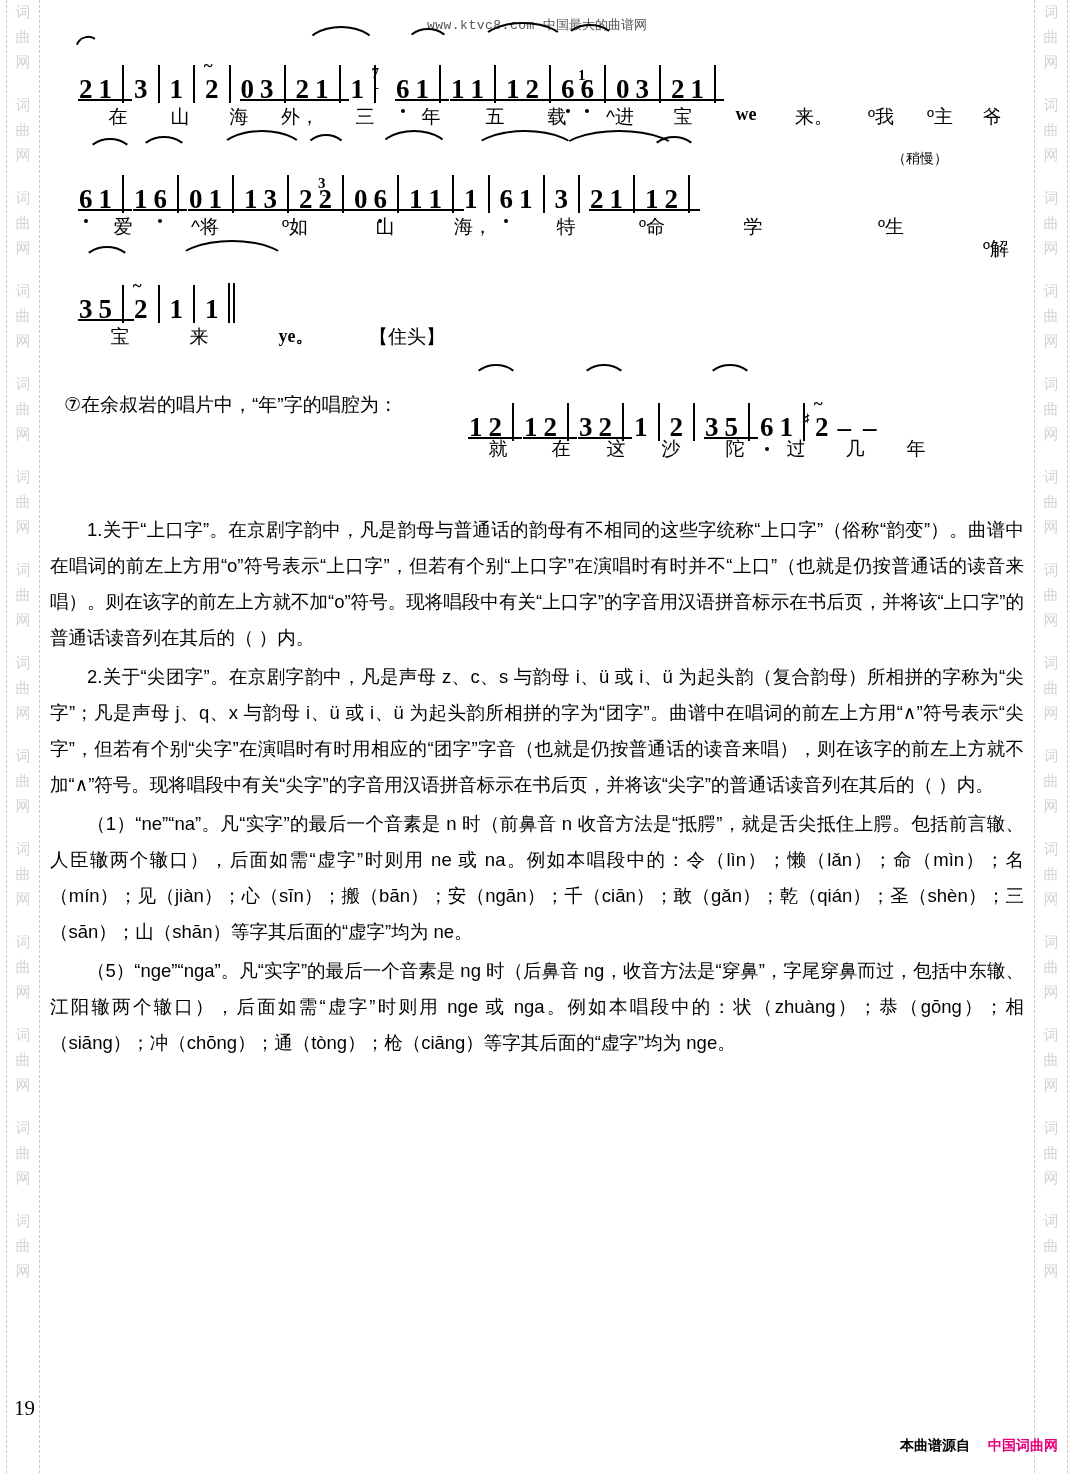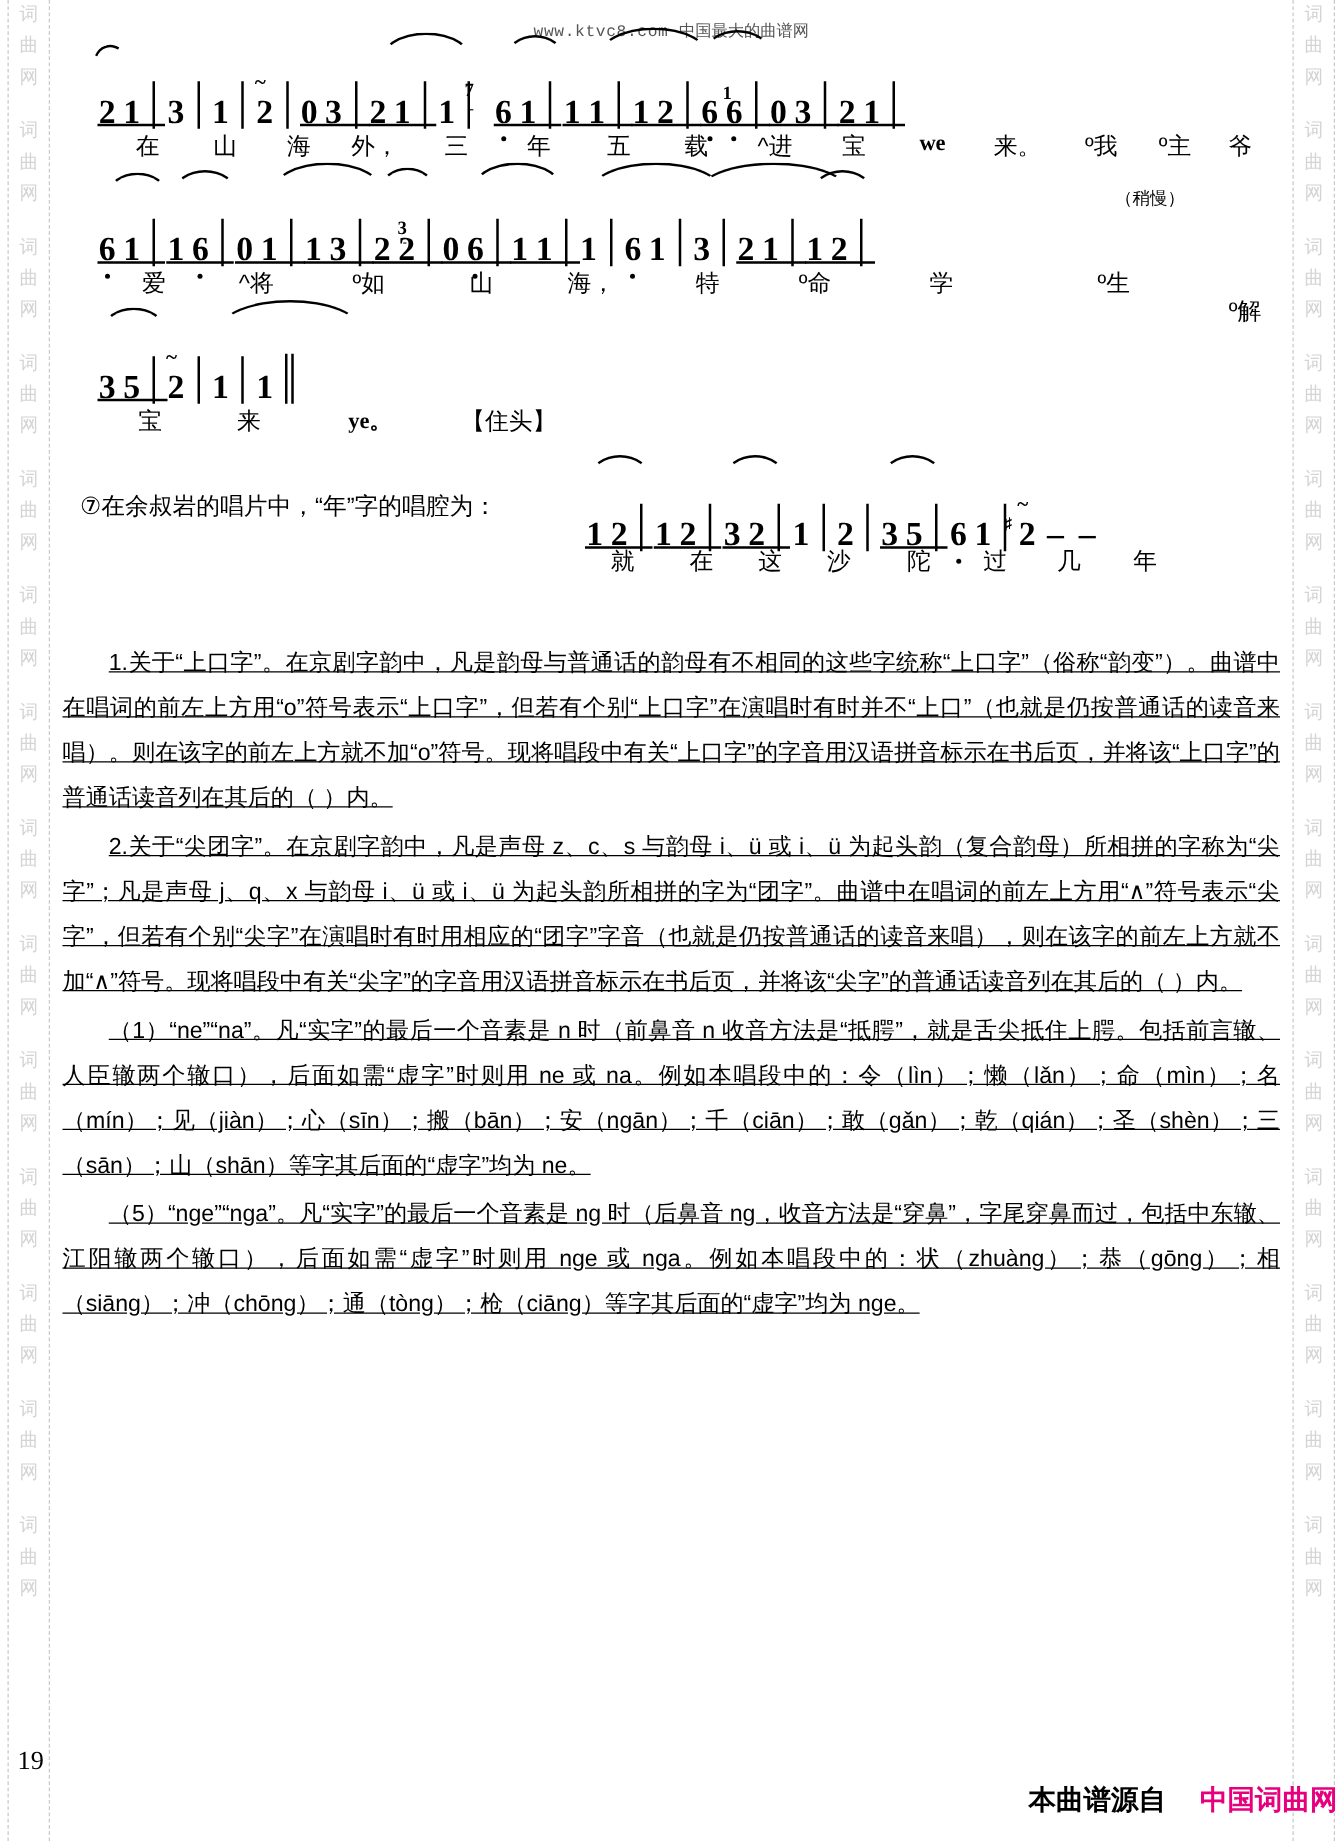--- a/index.html
+++ b/index.html
@@ -219,21 +219,20 @@
     font-size: 30px;
     font-weight: bold;
     letter-spacing: 18px;
     color: #000;
   }
 
   
   .body {
     margin-top: 34px;
     padding: 0 4px 0 4px;
-    text-decoration: underline;
   }
   .body p {
     margin: 0 0 3px 0;
     font-family: "Liberation Sans", "DejaVu Sans", sans-serif;
     font-size: 18.5px;
     line-height: 36px;
     text-align: justify;
     text-justify: inter-ideograph;
     color: #000;
   }
@@ -243,24 +242,24 @@
   .page-num {
     position: absolute;
     left: 14px;
     bottom: 52px;
     font-family: "Liberation Serif", "DejaVu Serif", serif;
     font-size: 21px;
     color: #000;
   }
   .footer-credit {
     position: absolute;
-    right: 4px;
+    right: 16px;
     bottom: 18px;
-    font-family: Liberation Mono, monospace;
-    font-size: 22px;
+    font-family: Liberation Sans, sans-serif;
+    font-size: 14px;
     font-weight: bold;
     white-space: nowrap;
   }
   .footer-credit .brand { color: #e6007e; margin-left: 14px; }
 </style>
 </head>
 <body>
 
 <div class="wm-col left">
   <div class="wm-unit">词<br>曲<br>网</div>

